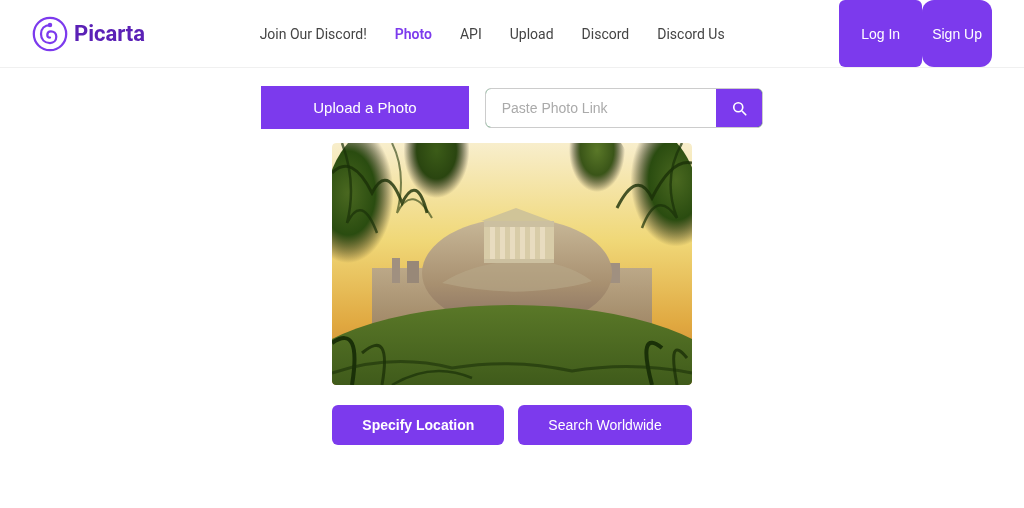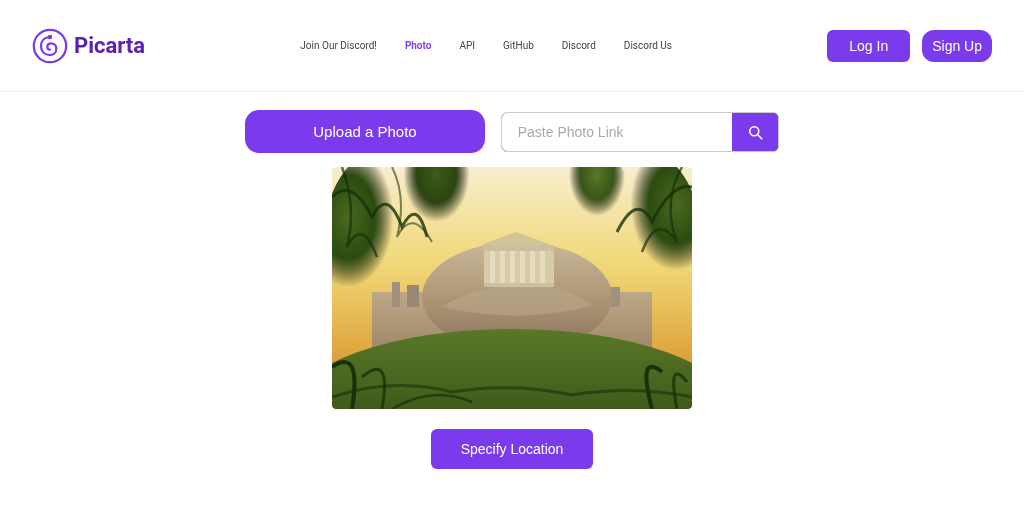--- a/index.html
+++ b/index.html
@@ -7,24 +7,23 @@
       font-family: -apple-system, BlinkMacSystemFont, 'Segoe UI', Roboto, sans-serif;
       background: #fff;
       width: 1024px;
       height: 508px;
       overflow: hidden;
     }
 
     
     .header {
       display: flex;
-      align-items: center;
       justify-content: space-between;
       padding: 0 32px;
-      height: 92px;
+      height: 68px;
       border-bottom: 1px solid #f0f0f0;
     }
     .logo {
       display: flex;
       align-items: center;
       gap: 6px;
       text-decoration: none;
     }
     .logo-icon {
       width: 36px;
@@ -34,32 +33,31 @@
       font-size: 22px;
       font-weight: 700;
       color: #5b21b6;
     }
     .nav {
       display: flex;
       align-items: center;
       gap: 28px;
     }
     .nav-link {
-      font-size: 10px;
+      font-size: 14px;
       color: #444;
       text-decoration: none;
       cursor: pointer;
     }
     .nav-link.active {
       color: #7c3aed;
       font-weight: 600;
     }
     .header-buttons {
       display: flex;
-      gap: 12px;
     }
     .btn-login {
       padding: 8px 22px;
       border: none;
       border-radius: 6px;
       background: #7c3aed;
       color: #fff;
       font-size: 14px;
       font-weight: 500;
       cursor: pointer;
@@ -80,22 +78,22 @@
       display: flex;
       align-items: center;
       justify-content: center;
       gap: 16px;
       padding: 18px 0 14px;
     }
     .btn-upload {
       background: #7c3aed;
       color: #fff;
       border: none;
-      border-radius: 14px;
-      padding: 13px 68px;
+      border-radius: 0;
+      padding: 13px 52px;
       font-size: 15px;
       font-weight: 500;
       cursor: pointer;
       white-space: nowrap;
     }
     .paste-link-wrapper {
       display: flex;
       align-items: flex-start;
       border: 1.5px solid #ccc;
       border-radius: 6px;
@@ -147,21 +145,21 @@
       gap: 14px;
       padding: 6px 0 0;
     }
     .btn-specify {
       background: #7c3aed;
       color: #fff;
       border: none;
       border-radius: 6px;
       padding: 12px 30px;
       font-size: 14px;
-      font-weight: 400;
+      font-weight: 700;
       cursor: pointer;
       text-align: center;
     }
     .btn-worldwide {
       background: #7c3aed;
       color: #fff;
       border: none;
       border-radius: 6px;
       padding: 12px 30px;
       font-size: 14px;
@@ -179,21 +177,21 @@
       <path d="M20 10 C14 10, 10 14, 10 20 C10 26, 14 30, 20 30 C24 30, 27 27, 27 23 C27 19, 24 17, 21 17 C18 17, 17 19, 17 21 C17 23, 18 24, 20 24" stroke="#7c3aed" stroke-width="2.5" fill="none" stroke-linecap="round"></path>
       <circle cx="20" cy="10" r="2.5" fill="#7c3aed"></circle>
     </svg>
     <span class="logo-text">Picarta</span>
   </a>
 
   <nav class="nav">
     <a class="nav-link">Join Our Discord!</a>
     <a class="nav-link active">Photo</a>
     <a class="nav-link">API</a>
-    <a class="nav-link">GitHub</a>
+    <a class="nav-link">Upload</a>
     <a class="nav-link">Discord</a>
     <a class="nav-link">Discord Us</a>
   </nav>
 
   <div class="header-buttons">
     <button class="btn-login">Log In</button>
     <button class="btn-signup">Sign Up</button>
   </div>
 </header>
 
@@ -315,13 +313,14 @@
 
         <path d="M0 230 Q60 210 120 225 Q180 215 240 228 Q300 218 360 230" stroke="#1a3008" stroke-width="3" fill="none" opacity="0.6"></path>
         <path d="M60 242 Q100 218 140 235" stroke="#1a3008" stroke-width="2.5" fill="none" opacity="0.7"></path>
       </g>
     </svg>
   </div>
 </div>
 
 <div class="action-buttons">
   <button class="btn-specify">Specify Location</button>
+  <button class="btn-worldwide">Search Worldwide</button>
 </div>
 
 </body></html>

